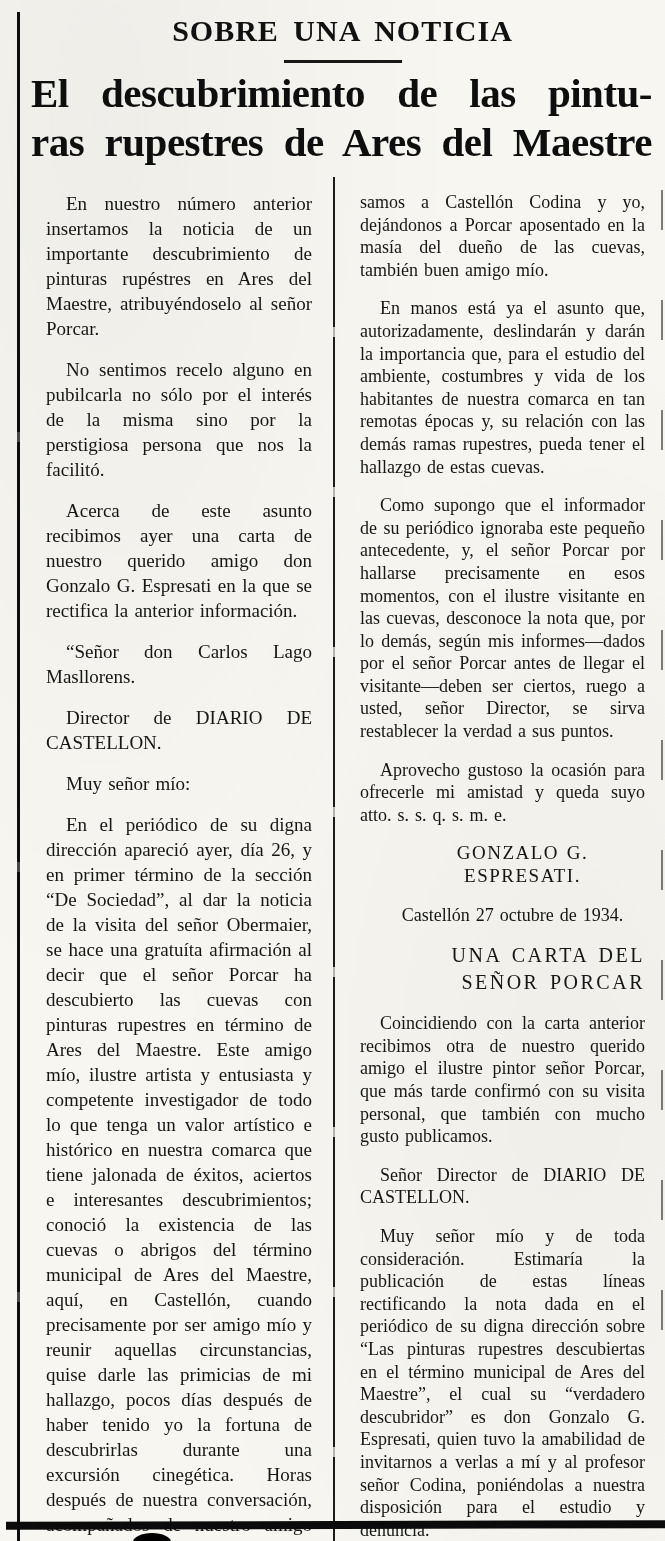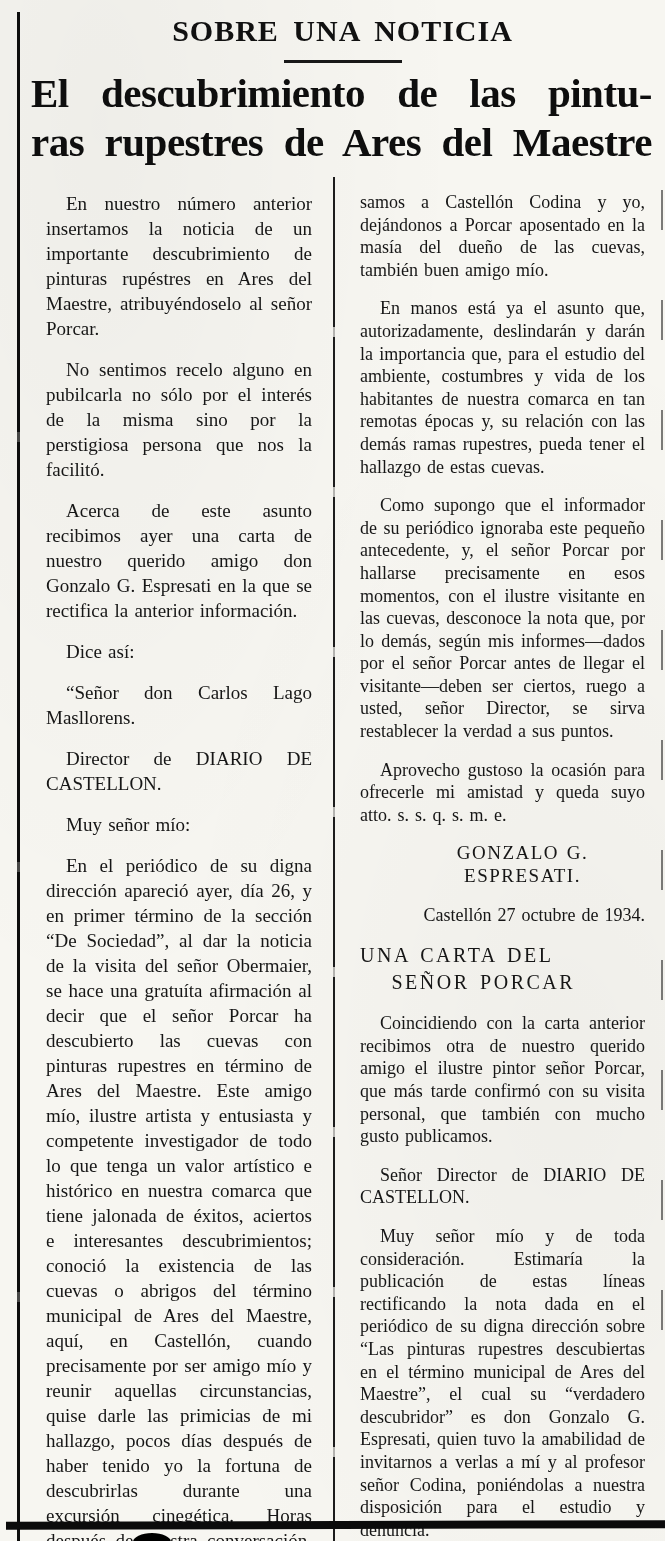--- a/index.html
+++ b/index.html
@@ -53,33 +53,33 @@
     flex:0 0 2px;margin:2px 0 14px;
     background:repeating-linear-gradient(to bottom,#1c1c1c 0 150px,rgba(28,28,28,.3) 150px 160px);
   }
   .col-right{
     flex:1;font-size:18px;line-height:22.6px;padding-left:9px;
   }
   .para{margin:16px;text-align:justify;text-indent:20px;word-spacing:1.5px;}
   .no-indent{text-indent:0;}
   .gap-above{margin-top:9px;}
   .section-head{
-    white-space:pre-wrap;text-align:left;text-indent:0;
+    white-space:pre-wrap;text-align:right;text-indent:0;
     font-size:20px;line-height:27px;letter-spacing:2.5px;word-spacing:3px;
     margin-top:13px;margin-bottom:11px;
   }
   .signature{
     text-align:center;text-indent:0;padding-left:40px;
     letter-spacing:1.5px;font-size:19px;
   }
   .sig-large{
     text-align:right;text-indent:0;padding-right:28px;
     font-size:24px;letter-spacing:1px;margin-top:5px;line-height:27px;
   }
-  .dateline{text-align:right;}
+  .dateline{text-align:center;}
   .bottom-bar{
     position:absolute;left:6px;right:0;top:1521px;height:8px;
     background:#0b0b0b;transform:rotate(-0.15deg);
   }
   .ink-blot{
     position:absolute;left:133px;top:1533px;width:38px;height:18px;
     background:#000;border-radius:50%;
   }
 </style>
 </head>
@@ -96,21 +96,20 @@
       <span class="hl-line">El descubrimiento de las pintu-</span>
       <span class="hl-line">ras rupestres de Ares del Maestre</span>
     </h1>
   </header>
 
   <div class="columns">
     <div class="col-left">
         <p class="para body">En nuestro número anterior insertamos la noticia de un importante descubrimiento de pinturas rupéstres en Ares del Maestre, atribuyéndoselo al señor Porcar.</p>
         <p class="para body">No sentimos recelo alguno en pubilcarla no sólo por el interés de la misma sino por la perstigiosa persona que nos la facilitó.</p>
         <p class="para body">Acerca de este asunto recibimos ayer una carta de nuestro querido amigo don Gonzalo G. Espresati en la que se rectifica la anterior información.</p>
-        <p class="para body gap-above">Dice así:</p>
         <p class="para body gap-above">“Señor don Carlos Lago Masllorens.</p>
         <p class="para body">Director de DIARIO DE CASTELLON.</p>
         <p class="para body">Muy señor mío:</p>
         <p class="para body">En el periódico de su digna dirección apareció ayer, día 26, y en primer término de la sección “De Sociedad”, al dar la noticia de la visita del señor Obermaier, se hace una gratuíta afirmación al decir que el señor Porcar ha descubierto las cuevas con pinturas rupestres en término de Ares del Maestre. Este amigo mío, ilustre artista y entusiasta y competente investigador de todo lo que tenga un valor artístico e histórico en nuestra comarca que tiene jalonada de éxitos, aciertos e interesantes descubrimientos; conoció la existencia de las cuevas o abrigos del término municipal de Ares del Maestre, aquí, en Castellón, cuando precisamente por ser amigo mío y reunir aquellas circunstancias, quise darle las primicias de mi hallazgo, pocos días después de haber tenido yo la fortuna de descubrirlas durante una excursión cinegética. Horas después de nuestra conversación, acompañados de nuestro amigo señor Codina y su máquina fotográfica, fuimos directamente al emplazamiento de dichas cuevas, saliendo de aquí una madrugada de más de mediados de septiembre. Al mostrárselas quedaron admirados por la riqueza, variedad y cantidad de pinturas—unas 200—, lo que no fué obstáculo para que mis dos amigos se pusieran a trabajar sin perder tiempo, haciendo Porcar sus calcos esquemáticos y agotando Codina su repuesto fotográfico. Mediada la tarde regre-</p>
       </div>
     <div class="divider"></div>
     <div class="col-right">
         <p class="para body no-indent">samos a Castellón Codina y yo, dejándonos a Porcar aposentado en la masía del dueño de las cuevas, también buen amigo mío.</p>
         <p class="para body">En manos está ya el asunto que, autorizadamente, deslindarán y darán la importancia que, para el estudio del ambiente, costumbres y vida de los habitantes de nuestra comarca en tan remotas épocas y, su relación con las demás ramas rupestres, pueda tener el hallazgo de estas cuevas.</p>
         <p class="para body gap-above">Como supongo que el informador de su periódico ignoraba este pequeño antecedente, y, el señor Porcar por hallarse precisamente en esos momentos, con el ilustre visitante en las cuevas, desconoce la nota que, por lo demás, según mis informes—dados por el señor Porcar antes de llegar el visitante—deben ser ciertos, ruego a usted, señor Director, se sirva restablecer la verdad a sus puntos.</p>

